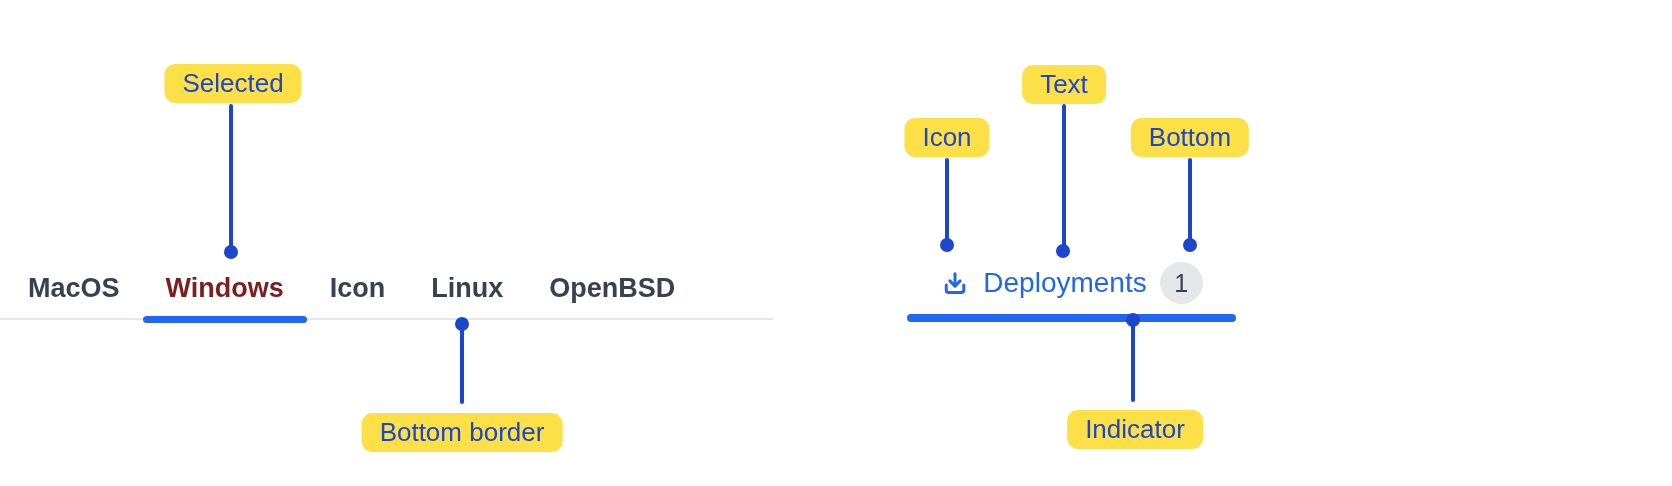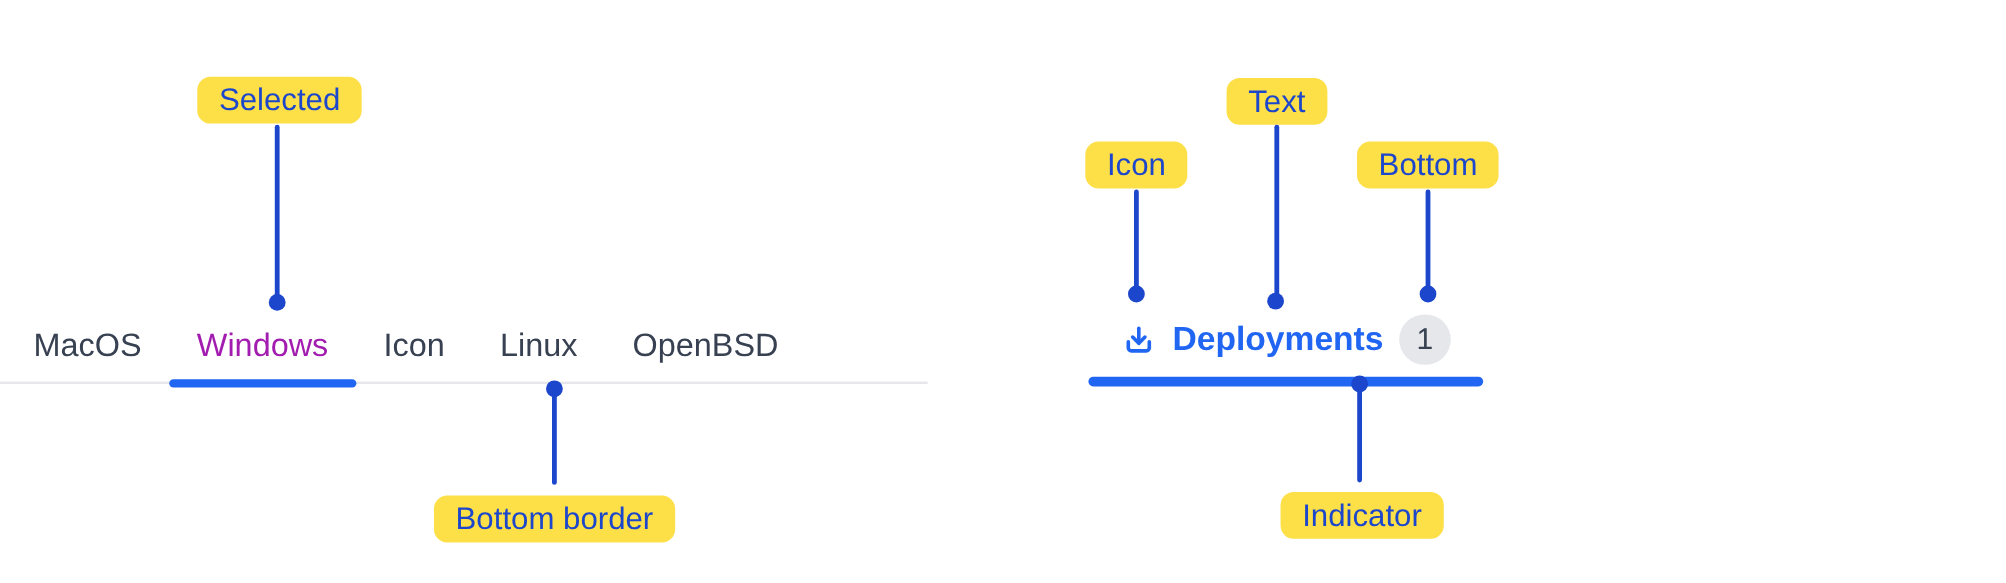--- a/index.html
+++ b/index.html
@@ -71,27 +71,27 @@
     height: 59px;
     display: flex;
     align-items: stretch;
     padding-left: 5px;
     border-bottom: 2px solid #e5e7eb;
   }
   .tab {
     position: relative;
     padding: 0 23px;
     font-size: 27px;
-    font-weight: 400;
+    font-weight: 700;
     color: #374151;
     line-height: 55px;
     cursor: pointer;
     white-space: nowrap;
   }
-  .tab.active { color: #a21caf; }
+  .tab.active { color: #7f1d1d; }
   .tab-underline {
     position: absolute;
     left: 0;
     right: 0;
     bottom: -5px;
     height: 7px;
     border-radius: 5px;
     background: #2166f2;
   }
 
@@ -104,21 +104,21 @@
     height: 50px;
     display: flex;
     align-items: center;
     justify-content: center;
     gap: 13px;
     color: #2166f2;
     cursor: pointer;
   }
   .dep-label {
     font-size: 28px;
-    font-weight: 700;
+    font-weight: 400;
     white-space: nowrap;
   }
   .dep-icon { display: block; }
   .count-badge {
     width: 43px;
     height: 42px;
     border-radius: 50%;
     background: #e5e7eb;
     color: #374151;
     font-size: 25px;

